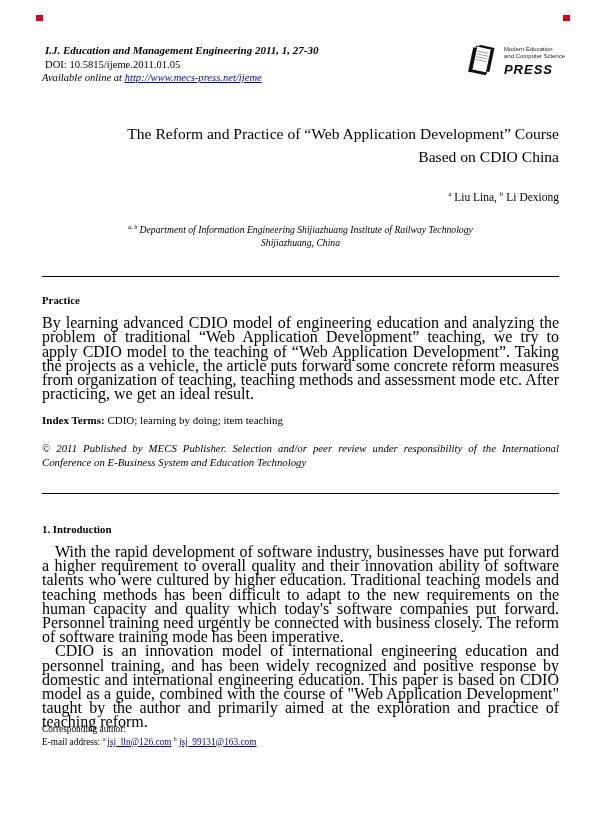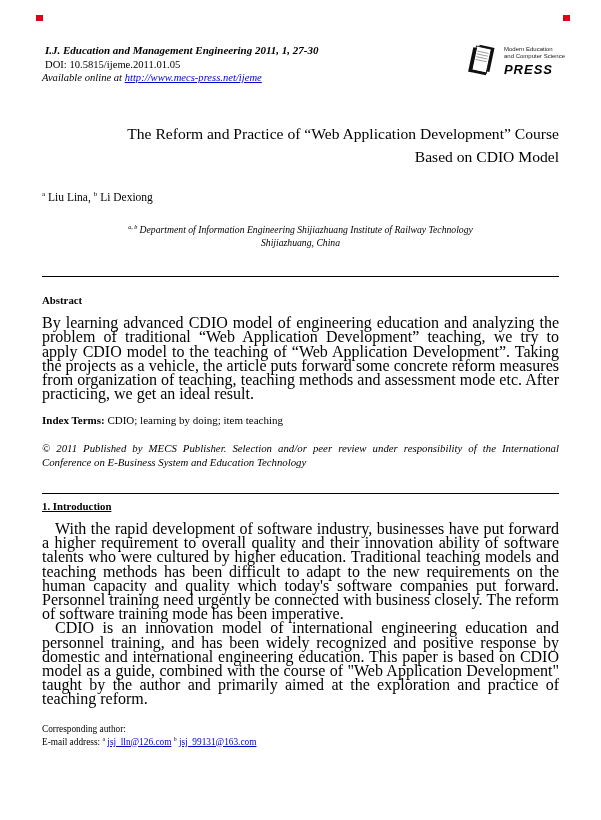--- a/index.html
+++ b/index.html
@@ -71,21 +71,21 @@
     margin-top: 39px;
     text-align: right;
     font-weight: normal;
     font-size: 15.6px;
     line-height: 23px;
   }
   .title-line { display: block; }
 
   .authors {
     margin-top: 23px;
-    text-align: left;
+    text-align: right;
     font-size: 11.5px;
   }
 
   .affiliation {
     margin-top: 20px;
     text-align: center;
     font-style: italic;
     font-size: 9.7px;
     line-height: 13px;
   }
@@ -117,21 +117,21 @@
   .index-terms b { font-weight: bold; }
 
   .copyright {
     margin-top: 13px;
     font-style: italic;
     font-size: 10.8px;
     line-height: 14.2px;
     text-align: justify;
   }
 
-  .section { margin-top: 6px; text-decoration: underline; }
+  .section { margin-top: 29px; }
 
   .indent { text-indent: 13px; }
   .no-gap { margin-top: 0; }
 
   .footer {
     position: absolute;
     left: 42px;
     right: 42px;
     top: 723px;
     font-size: 9.3px;
@@ -175,33 +175,33 @@
           <div class="logo-small">and Computer Science</div>
           <div class="logo-press">PRESS</div>
         </div>
       </div>
     </div>
 
     <div class="available"><span>Available online at </span><a class="link">http://www.mecs-press.net/ijeme</a></div>
 
     <h1 class="title">
       <span class="title-line">The Reform and Practice of “Web Application Development” Course</span>
-      <span class="title-line">Based on CDIO Model</span>
+      <span class="title-line">Based on CDIO China</span>
     </h1>
 
     <div class="authors"><sup>a</sup> <span>Liu Lina,</span> <sup>b</sup> <span>Li Dexiong</span></div>
 
     <div class="affiliation">
       <div><sup>a, b</sup> <span>Department of Information Engineering Shijiazhuang Institute of Railway Technology</span></div>
       <div>Shijiazhuang, China</div>
     </div>
 
     <hr class="rule rule-1">
 
-    <h2 class="subhead">Abstract</h2>
+    <h2 class="subhead">Practice</h2>
 
     <p class="body-text">By learning advanced CDIO model of engineering education and analyzing the problem of traditional “Web Application Development” teaching, we try to apply CDIO model to the teaching of “Web Application Development”. Taking the projects as a vehicle, the article puts forward some concrete reform measures from organization of teaching, teaching methods and assessment mode etc. After practicing, we get an ideal result.</p>
 
     <p class="index-terms"><b>Index Terms:</b><span> CDIO; learning by doing; item teaching</span></p>
 
     <p class="copyright">© 2011 Published by MECS Publisher. Selection and/or peer review under responsibility of the International Conference on E-Business System and Education Technology</p>
 
     <hr class="rule rule-2">
 
     <h2 class="subhead section">1. Introduction</h2>

